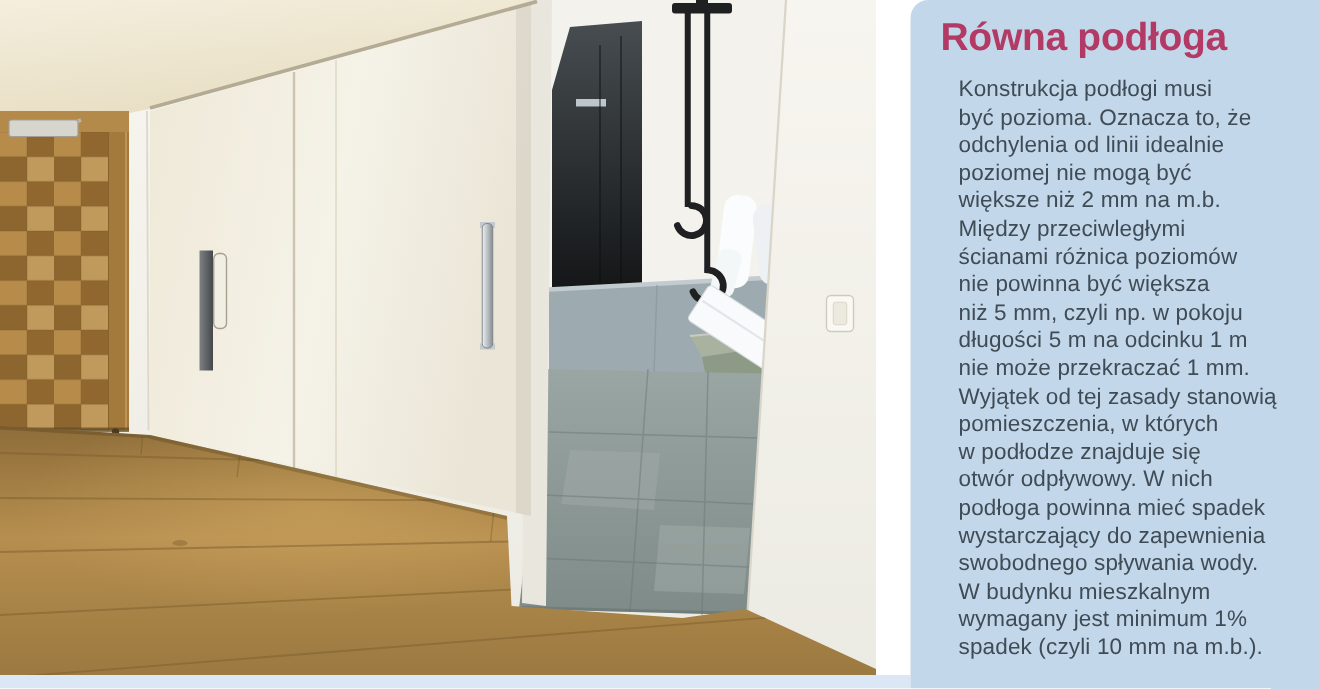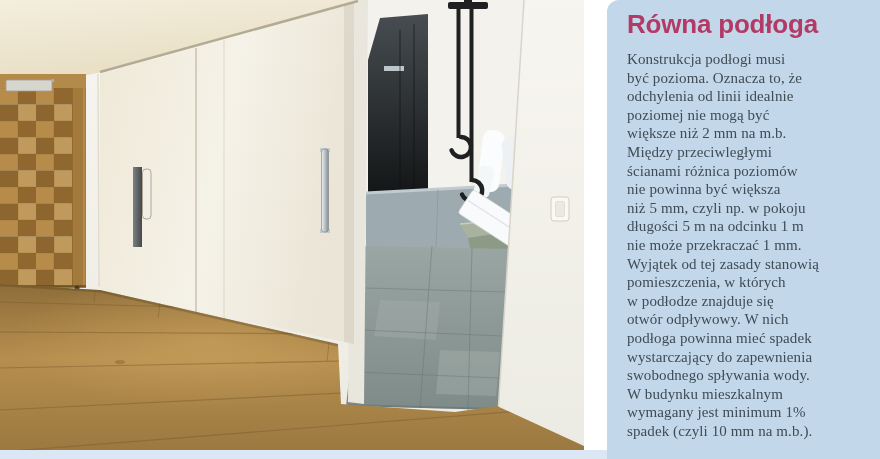--- a/index.html
+++ b/index.html
@@ -20,25 +20,24 @@
     position:absolute;left:607px;top:0;width:273px;height:459px;
     border-radius:12px 0 0 0;
     box-sizing:border-box;
     padding:9px 8px 0 20px;
   }
   .info-panel h1{
     margin:0 0 11px 0;
     font-size:26px;line-height:30px;font-weight:bold;letter-spacing:-0.2px;
   }
   .info-panel p{
-    margin:0;
+    margin:12px;
     font-size:15px;line-height:18.6px;
     white-space:pre-line;
     letter-spacing:0.1px;
-    font-family:Liberation Serif, serif;
   }
 </style>
 </head>
 <body style="background: rgb(255, 255, 255);">
 
 <div class="page">
 
   <figure class="photo">
     <svg width="584" height="450" viewBox="0 0 584 450" xmlns="http://www.w3.org/2000/svg">
       <defs>

